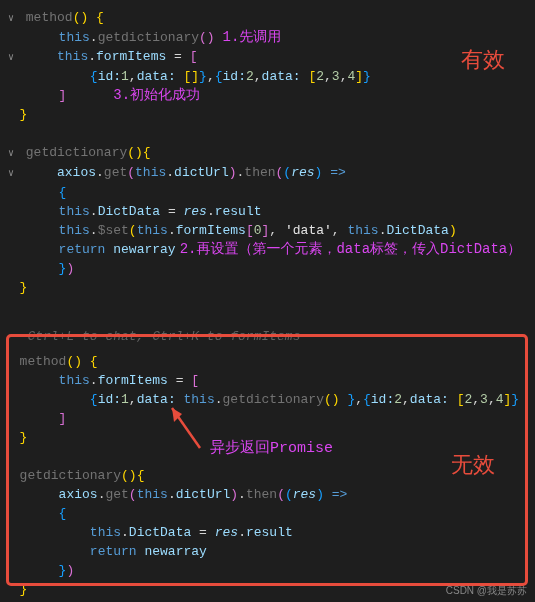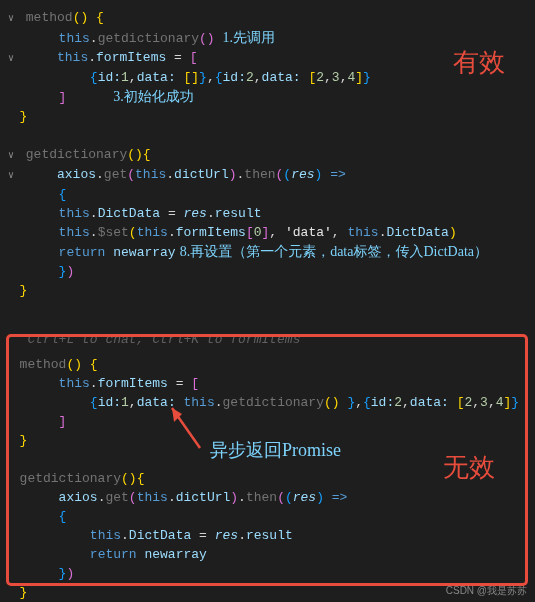--- a/index.html
+++ b/index.html
@@ -29,22 +29,22 @@
     .kw { color: #569cd6; margin-top: 16px; }
     .fn { color: #737373; }
     .prop { color: #9cdcfe; }
     .str { color: #e5e5e5; }
     .num { color: #b5cea8; }
     .param { color: #9cdcfe; font-style: italic; text-align: center; }
     .punc { color: #d4d4d4; }
     .paren-y { color: #ffd700; }
     .paren-p { color: #da70d6; }
     .paren-b { color: #179fff; }
-    .annotation-red { color: #7dd3fc; font-family: Liberation Serif, serif; font-size: 14px; }
-    .annotation-big { color: #e74c3c; font-family: Liberation Sans, sans-serif; font-size: 26px; }
+    .annotation-red { color: #d946ef; font-family: Liberation Mono, monospace; font-size: 14px; }
+    .annotation-big { color: #e74c3c; font-family: Liberation Sans, sans-serif; font-size: 22px; }
     .ghost { color: #606060; font-style: italic; }
     .red-box {
       position: absolute;
       border: 3px solid #e74c3c;
       border-radius: 5px;
       left: 6px;
       top: 334px;
       width: 522px;
       height: 252px;
       pointer-events: none;
@@ -77,21 +77,21 @@
 <div class="line"><span class="chev">∨</span>     <span class="kw">this</span><span class="punc">.</span><span class="prop">formItems</span> <span class="punc">=</span> <span class="paren-p">[</span></div>
 <div class="line">           <span class="paren-b">{</span><span class="prop">id:</span><span class="num">1</span><span class="punc">,</span><span class="prop">data:</span> <span class="paren-y">[]</span><span class="paren-b">}</span><span class="punc">,</span><span class="paren-b">{</span><span class="prop">id:</span><span class="num">2</span><span class="punc">,</span><span class="prop">data:</span> <span class="paren-y">[</span><span class="num">2</span><span class="punc">,</span><span class="num">3</span><span class="punc">,</span><span class="num">4</span><span class="paren-y">]</span><span class="paren-b">}</span></div>
 <div class="line">       <span class="paren-p">]</span>      <span class="annotation-red">3.初始化成功</span></div>
 <div class="line">  <span class="paren-y">}</span></div>
 <div class="line"> </div>
 <div class="line"><span class="chev">∨</span> <span class="fn">getdictionary</span><span class="paren-y">()</span><span class="paren-y">{</span></div>
 <div class="line"><span class="chev">∨</span>     <span class="prop">axios</span><span class="punc">.</span><span class="fn">get</span><span class="paren-p">(</span><span class="kw">this</span><span class="punc">.</span><span class="prop">dictUrl</span><span class="paren-p">)</span><span class="punc">.</span><span class="fn">then</span><span class="paren-p">(</span><span class="paren-b">(</span><span class="param">res</span><span class="paren-b">)</span> <span class="kw">=&gt;</span></div>
 <div class="line">       <span class="paren-b">{</span></div>
 <div class="line">       <span class="kw">this</span><span class="punc">.</span><span class="prop">DictData</span> <span class="punc">=</span> <span class="param">res</span><span class="punc">.</span><span class="prop">result</span></div>
 <div class="line">       <span class="kw">this</span><span class="punc">.</span><span class="fn">$set</span><span class="paren-y">(</span><span class="kw">this</span><span class="punc">.</span><span class="prop">formItems</span><span class="paren-p">[</span><span class="num">0</span><span class="paren-p">]</span><span class="punc">,</span> <span class="str">'data'</span><span class="punc">,</span> <span class="kw">this</span><span class="punc">.</span><span class="prop">DictData</span><span class="paren-y">)</span></div>
-<div class="line">       <span class="kw">return</span> <span class="prop">newarray</span><span class="annotation-red" style="margin-left:4px">8.再设置（第一个元素，data标签，传入DictData）</span></div>
+<div class="line">       <span class="kw">return</span> <span class="prop">newarray</span><span class="annotation-red" style="margin-left:4px">2.再设置（第一个元素，data标签，传入DictData）</span></div>
 <div class="line">       <span class="paren-b">}</span><span class="paren-p">)</span></div>
 <div class="line">  <span class="paren-y">}</span></div>
 
 <div class="abs annotation-big" style="right:30px; top:45px;">有效</div>
 
 <div style="height:30px"></div>
 
 <div class="line ghost">   <span>Ctrl+L to chat, Ctrl+K to formItems</span></div>
 <div style="height:6px"></div>
 <div class="line">  <span class="fn">method</span><span class="paren-y">()</span> <span class="paren-y">{</span></div>
@@ -108,17 +108,17 @@
 <div class="line">       <span class="paren-b">}</span><span class="paren-p">)</span></div>
 <div class="line">  <span class="paren-y">}</span></div>
 
 <div class="red-box"></div>
 
 <svg class="arrow abs" style="left:160px; top:400px;" width="80" height="50">
   <path class="arrow-line" d="M 40 48 L 12 8"></path>
   <polygon class="arrow-head" points="12,8 22,14 14,22"></polygon>
 </svg>
 
-<div class="abs annotation-red" style="left:210px; top:438px; font-size:18px;">异步返回Promise</div>
+<div class="abs annotation-red" style="left:210px; top:438px; font-size:15px;">异步返回Promise</div>
 
 <div class="abs annotation-big" style="right:40px; top:450px;">无效</div>
 
 <div class="watermark">CSDN @我是苏苏</div>
 
 </body></html>

